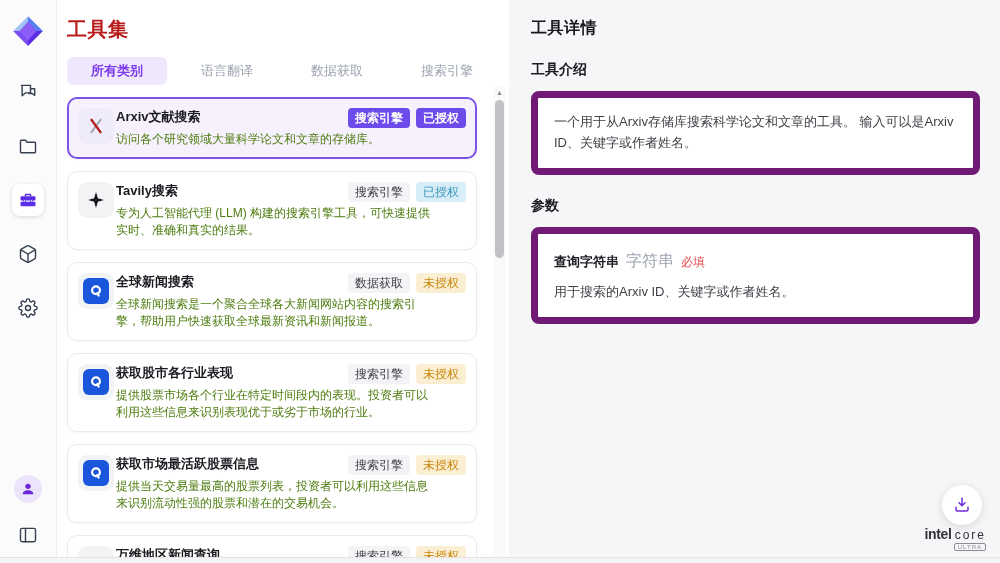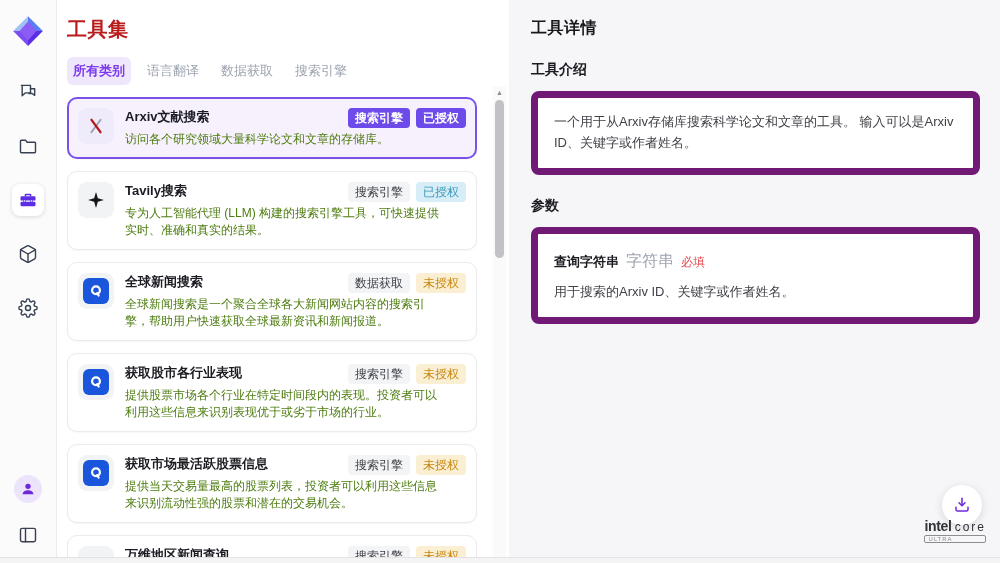--- a/index.html
+++ b/index.html
@@ -21,25 +21,25 @@
   .rail-bottom { display:flex; flex-direction:column; align-items:center; gap:16px; }
   .avatar { width:28px; height:28px; border-radius:50%; background:#ece4fb; display:flex;
     align-items:center; justify-content:center; }
   .avatar svg { width:16px; height:16px; fill:#6d28d9; }
   .panel-toggle svg { width:20px; height:20px; stroke:#374151; stroke-width:1.7; fill:none; }
 
   
   .list-panel { width:452px; background:#fff; position:relative; padding:16px 0 0 10px; flex-shrink:0; }
   .list-title { font-size:20px; font-weight:bold; color:#b91c1c; letter-spacing:.5px; }
   .tabs { display:flex; align-items:center; gap:10px; margin-top:14px; }
-  .tab { border:none; background:transparent; font-size:13px; color:#9ca3af; padding:5px 6px;
+  .tab { border:none; background:transparent; font-size:13px; color:#9ca3af; padding:5px 24px;
     border-radius:6px; cursor:pointer; font-family:inherit; }
   .tab.active { background:#efe7fc; color:#7c3aed; font-weight:bold; }
   .cards { display:flex; flex-direction:column; gap:12px; margin-top:12px; width:410px; }
-  .tool-card { display:flex; gap:11px; padding:10px; background:#fff; border:1px solid #ebebef;
+  .tool-card { display:flex; gap:2px; padding:10px; background:#fff; border:1px solid #ebebef;
     border-radius:10px; box-shadow:0 1px 2px rgba(16,24,40,.04); cursor:pointer; }
   .tool-card.selected { border:2px solid #7a52e8; background:#f6f1fd; padding:9px; }
   .tool-icon-tile { width:36px; height:36px; border-radius:9px; background:#f2f3f5; flex-shrink:0;
     display:flex; align-items:center; justify-content:center; }
   .tool-card.selected .tool-icon-tile { background:#f0ebfa; }
   .inner-blue { width:26px; height:26px; border-radius:6px; background:#1a56db; display:flex;
     align-items:center; justify-content:center; }
   .tool-main { flex:1; min-width:0; }
   .tool-head { display:flex; justify-content:space-between; align-items:flex-start; }
   .tool-title { font-size:13px; font-weight:bold; color:#1b1b22; line-height:18px; }
@@ -68,22 +68,22 @@
   .param-name { font-size:13px; font-weight:bold; color:#1b1b22; }
   .param-type { font-size:16px; color:#9ca3af; }
   .param-required { font-size:12px; color:#e5484d; }
   .param-desc { font-size:13px; color:#3f3f46; margin-top:9px; }
 
   .download-fab { position:absolute; right:18px; bottom:38px; width:40px; height:40px; border-radius:50%;
     background:#fff; border:none; box-shadow:0 2px 10px rgba(0,0,0,.13); display:flex; align-items:center;
     justify-content:center; cursor:pointer; }
   .download-fab svg { width:18px; height:18px; stroke:#6d28d9; stroke-width:2; fill:none;
     stroke-linecap:round; stroke-linejoin:round; }
-  .intel-brand { position:absolute; right:14px; bottom:20px; color:#2f3237; display:flex;
-    flex-direction:column; }
+  .intel-brand { position:absolute; right:14px; bottom:12px; color:#2f3237; display:flex;
+    flex-direction:column; align-items:flex-end; }
   .intel-row { display:flex; align-items:baseline; gap:3px; }
   .intel-word { font-size:14px; font-weight:bold; letter-spacing:-.3px; }
   .core-word { font-size:12px; letter-spacing:2px; font-weight:normal; }
   .ultra-chip { font-size:6px; border:1px solid #8a8d92; color:#8a8d92; padding:0 3px; border-radius:2px;
     margin-top:1px; letter-spacing:1px; text-transform:uppercase; }
 
   .window-bottom { position:absolute; left:0; right:0; bottom:0; height:6px; background:#f4f4f5;
     border-top:1px solid #e4e4e7; }
 </style>
 </head>

